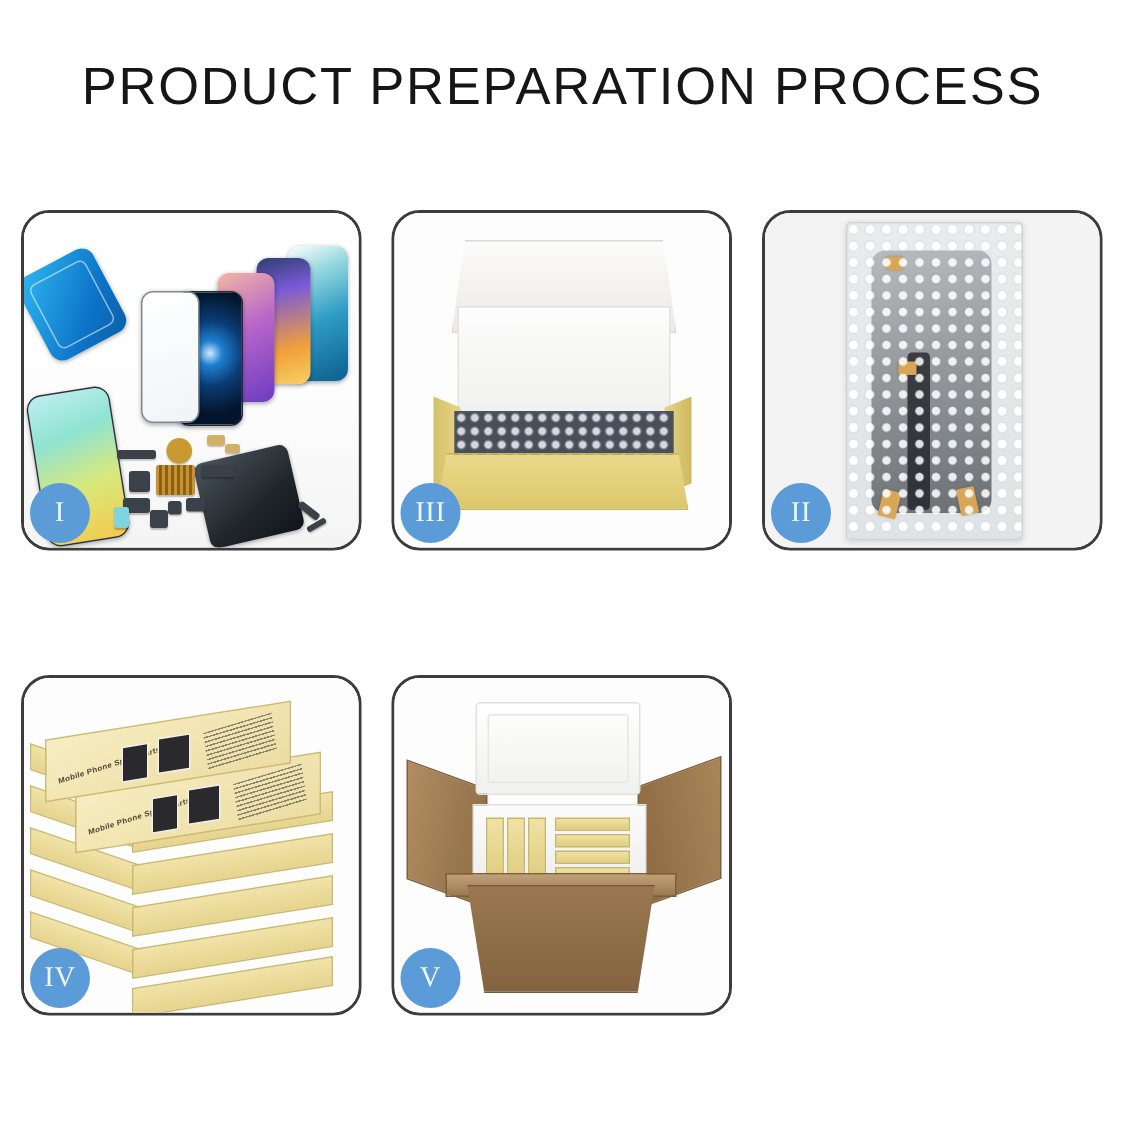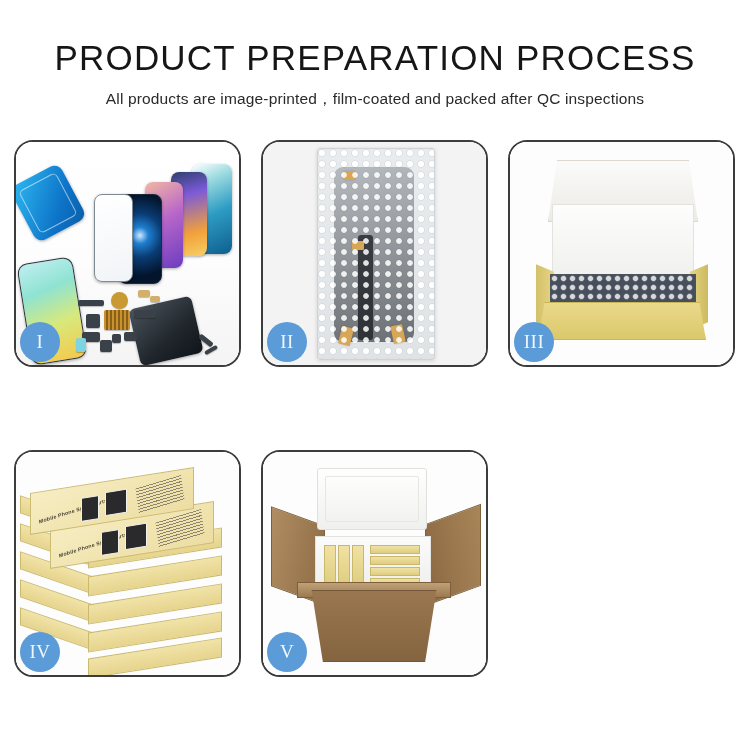--- a/index.html
+++ b/index.html
@@ -284,21 +284,20 @@
     position: absolute; background: #9c7e55; opacity: .9;
   }
 </style>
 </head>
 <body>
 
 <div class="page">
 
   <div class="header">
     <div class="title">PRODUCT PREPARATION PROCESS</div>
-    <div class="subtitle">All products are image-printed，film-coated and packed after QC inspections</div>
   </div>
 
   <div class="grid">
 
     <div class="card">
       <div class="card-inner">
         <div class="p1">
           <div class="ph blue-film"></div>
           <div class="ph teal"></div>
           <div class="ph orange"></div>
@@ -321,46 +320,46 @@
           <div class="chip" style="left:84px;top:198px;width:12px;height:12px;"></div>
           <div class="chip" style="left:182px;top:196px;width:16px;height:5px;transform:rotate(38deg);"></div>
           <div class="chip" style="left:188px;top:206px;width:14px;height:4px;transform:rotate(-30deg);"></div>
         </div>
         <div class="badge">I</div>
       </div>
     </div>
 
     <div class="card">
       <div class="card-inner">
+        <div class="p3">
+          <div class="b3-lid"></div>
+          <div class="b3-foam"></div>
+          <div class="b3-sideL"></div>
+          <div class="b3-sideR"></div>
+          <div class="b3-bubbles"></div>
+          <div class="b3-front"></div>
+        </div>
+        <div class="badge">III</div>
+      </div>
+    </div>
+
+    <div class="card">
+      <div class="card-inner">
         <div class="p2">
           <div class="wrap-bag">
             <div class="wrap-screen"></div>
             <div class="wrap-flex"></div>
             <div class="wrap-tape" style="left:26px;top:22px;width:11px;height:9px;"></div>
             <div class="wrap-tape" style="left:34px;top:92px;width:12px;height:9px;"></div>
             <div class="wrap-tape" style="left:22px;top:178px;width:12px;height:18px;transform:rotate(14deg);"></div>
             <div class="wrap-tape" style="left:74px;top:176px;width:12px;height:18px;transform:rotate(-12deg);"></div>
             <div class="wrap-dots"></div>
           </div>
         </div>
         <div class="badge">II</div>
-      </div>
-    </div>
-
-    <div class="card">
-      <div class="card-inner">
-        <div class="p3">
-          <div class="b3-lid"></div>
-          <div class="b3-foam"></div>
-          <div class="b3-sideL"></div>
-          <div class="b3-sideR"></div>
-          <div class="b3-bubbles"></div>
-          <div class="b3-front"></div>
-        </div>
-        <div class="badge">III</div>
       </div>
     </div>
 
     <div class="card">
       <div class="card-inner">
         <div class="p4">
 
           <div class="stackbox" style="left:4px;top:56px;width:74px;height:18px;transform:skewY(19deg);"></div>
           <div class="stackbox" style="left:4px;top:84px;width:74px;height:18px;transform:skewY(19deg);"></div>
           <div class="stackbox" style="left:4px;top:112px;width:74px;height:18px;transform:skewY(19deg);"></div>

